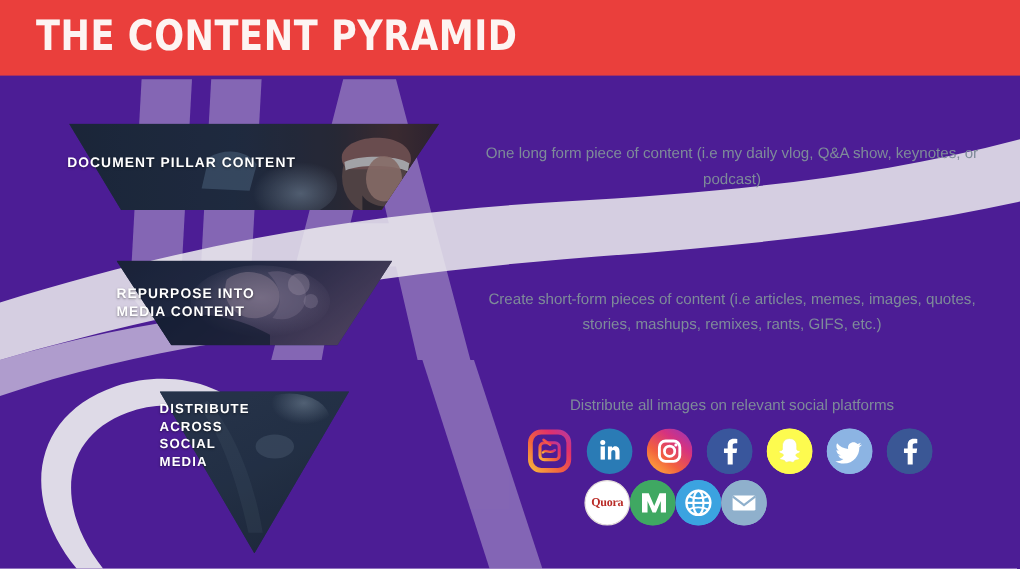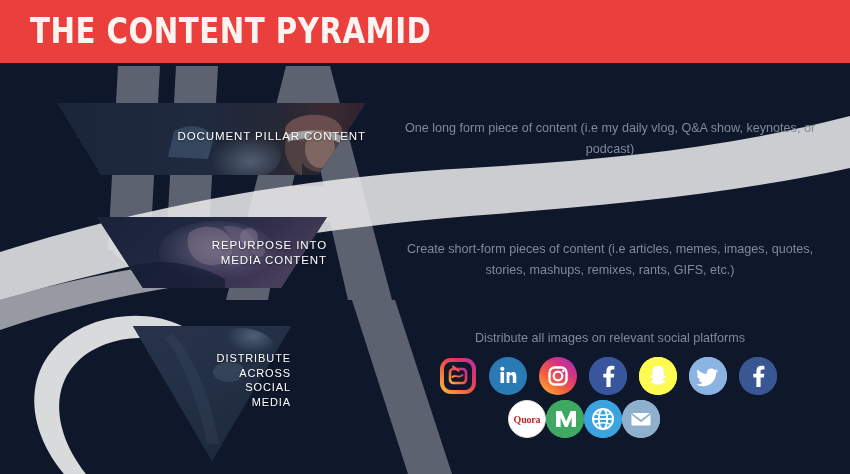--- a/index.html
+++ b/index.html
@@ -5,21 +5,21 @@
   * { box-sizing: border-box; margin: 0; padding: 0; }
   html, body {
     width: 850px; height: 474px;
     background: #ffffff;
     font-family: "Liberation Sans", sans-serif;
     overflow: hidden;
   }
   #slide {
     position: relative;
     width: 850px; height: 474px;
-    background: #0f172a;
+    background: #4c1d95;
     overflow: hidden;
     padding-left: 24px;
   }
 
   
   .bg-layer { position: absolute; inset: 0; overflow: hidden; pointer-events: none; }
 
   
   .header {
     position: absolute; left: 0; top: 0;
@@ -50,64 +50,64 @@
   }
   .shape .photo {
     position: absolute; inset: 0;
     overflow: hidden;
   }
   .shape .photo svg { position: absolute; inset: 0; width: 100%; height: 100%; }
 
   .stage-label {
     position: absolute;
     width: 100%;
-    text-align: right;
+    text-align: left;
     color: #ffffff;
-    font-weight: normal;
+    font-weight: bold;
     letter-spacing: 0.9px;
     text-shadow: 0 1px 2px rgba(0,0,0,0.45);
     white-space: pre-line;
     z-index: 4;
   }
 
   
   #stage1 { left: 56px; top: 103px; width: 310px; height: 72px; }
   #stage1 .shape { clip-path: polygon(0.5% 0%, 100% 0%, 84.5% 100%, 14.5% 100%); }
   #stage1 .stage-label { top: 27px; font-size: 11.5px; }
 
   
   #stage2 { left: 97px; top: 217px; width: 230px; height: 71px; }
   #stage2 .shape { clip-path: polygon(0% 0%, 100% 0%, 80% 100%, 20% 100%); }
   #stage2 .stage-label { top: 21px; font-size: 11.5px; line-height: 15px; }
 
   
   #stage3 { left: 133px; top: 326px; width: 158px; height: 135px; }
   #stage3 .shape { clip-path: polygon(0% 0%, 100% 0%, 50% 100%); }
-  #stage3 .stage-label { top: 25px; font-size: 11px; line-height: 14.5px; }
+  #stage3 .stage-label { top: 8px; font-size: 11px; line-height: 14.5px; }
 
   
   .copy {
     position: absolute;
     color: #7e8b99;
     font-size: 12.6px;
     line-height: 21px;
     text-align: center;
   }
   #copy1 { left: 404px; top: 118px; width: 412px; }
   #copy2 { left: 404px; top: 239px; width: 412px; }
   #copy3 { left: 404px; top: 328px; width: 412px; }
 
   
   .icon-row {
     position: absolute;
     display: flex;
     align-items: center;
   }
   #icon-row-1 { left: 439px; top: 357px; gap: 12px; }
-  #icon-row-2 { left: 508px; top: 400px; }
+  #icon-row-2 { left: 487px; top: 400px; }
 
   .social-icon {
     width: 38px; height: 38px;
     border-radius: 50%;
     display: flex; align-items: center; justify-content: center;
     position: relative;
     flex: 0 0 auto;
   }
   .social-icon svg { display: block; }
 

